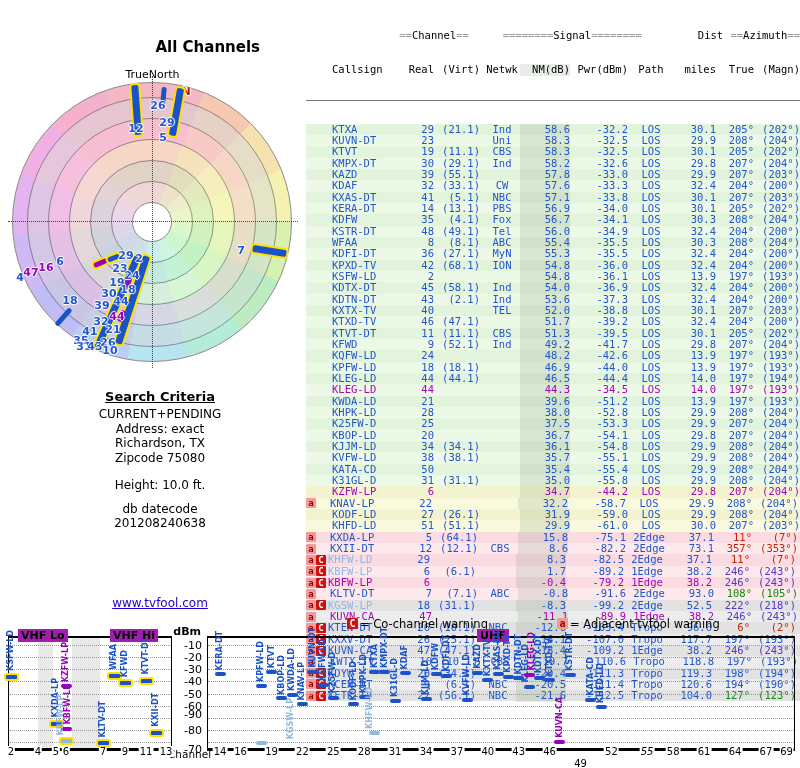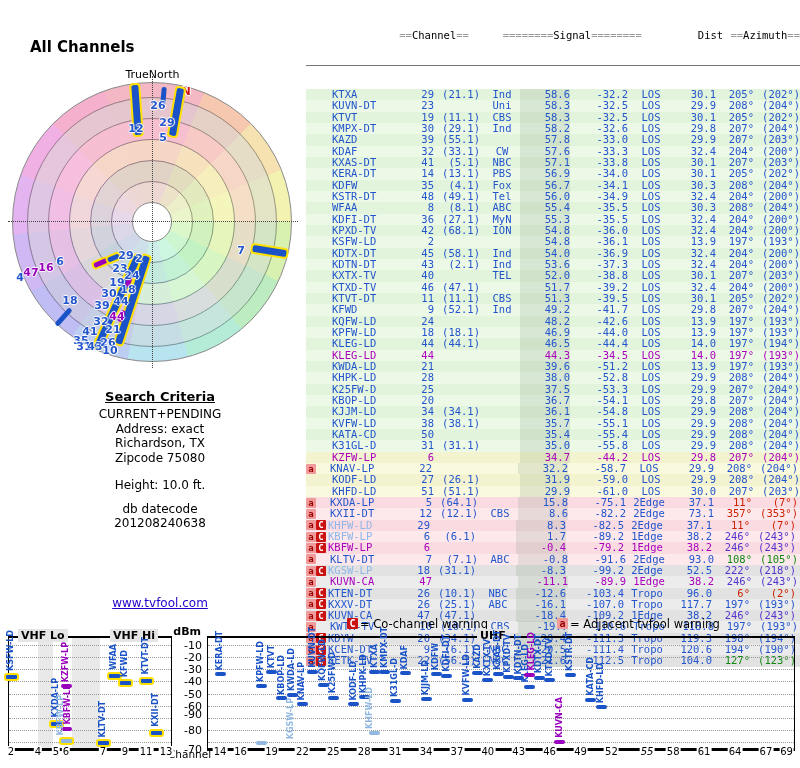--- a/index.html
+++ b/index.html
@@ -4,21 +4,21 @@
 <style>
   html,body{margin:0;padding:0}
   body{width:800px;height:768px;position:relative;overflow:hidden;background:#fff;
        font-family:"DejaVu Sans",sans-serif;color:#000}
   .abs{position:absolute}
   
   .ring{position:absolute;border-radius:50%;border:1px solid #8a8a8a;box-sizing:border-box}
   .lbl{position:absolute;font:bold 11px "DejaVu Sans",sans-serif;color:#2255cc;
        text-shadow:1px 0 1px #fff,-1px 0 1px #fff,0 1px 1px #fff,0 -1px 1px #fff;transform:translate(-50%,-50%)}
   .mk{position:absolute;border-radius:4px;box-sizing:border-box}
-  #title{font:bold 15px "DejaVu Sans",sans-serif;text-align:left}
+  #title{font:bold 15px "DejaVu Sans",sans-serif;text-align:right}
   #truenorth{font:11px "DejaVu Sans",sans-serif;text-align:center}
   
   .sc-line{position:absolute;left:40px;width:240px;text-align:center;font:12px "DejaVu Sans",sans-serif}
   #sc-head{font:bold 13px "DejaVu Sans",sans-serif;text-decoration:underline}
   #site-link{color:#2200cc;text-decoration:underline;font:12px "DejaVu Sans",sans-serif}
   
   #tbl{position:absolute;left:306px;top:7px;width:494px;
        font:10.5px/11.34px "DejaVu Sans Mono",monospace;white-space:pre}
   .trow{display:flex;height:11.34px;align-items:center}
   .hrow{display:flex;height:12px;color:#000}
@@ -36,21 +36,21 @@
   .c-b{color:#2255cc}.c-m{color:#aa00bb}.c-l{color:#8fb6e8}
   .az-R{color:#cc2200}.az-G{color:#118811}.az-I{color:#5533cc}
   .wbox{width:10px;height:10px;font:bold 9px/10px "DejaVu Sans Mono",monospace;text-align:center;border-radius:1px}
   .wa{background:#f09a9a;color:#990000}
   .wc{background:#cc1111;color:#fff}
   
   .panel{position:absolute;box-sizing:border-box;border:1px solid #000;border-top:2px solid #000;border-bottom:3px solid #000}
   .grid{position:absolute;height:0;border-top:1px dotted #999}
   .dbm{position:absolute;width:30px;text-align:right;font:11px "DejaVu Sans",sans-serif}
   .chlbl{position:absolute;transform:translateX(-50%);font:10px "DejaVu Sans",sans-serif;background:#fff;padding:0 1px;top:746px}
-  .bandlbl{position:absolute;font:bold 11px "DejaVu Sans",sans-serif;background:#e5e5e5;padding:0 3px}
+  .bandlbl{position:absolute;font:bold 11px "DejaVu Sans",sans-serif;background:#a21caf;padding:0 3px}
   .smk{position:absolute;border-radius:3px;box-sizing:border-box}
   .slabel{position:absolute;writing-mode:vertical-rl;transform:rotate(180deg);
           font:bold 8px "DejaVu Sans",sans-serif;white-space:nowrap}
   .grayband{position:absolute;background:#e9e9e9}
   .legtxt{position:absolute;font:11.5px "DejaVu Sans",sans-serif}
   .dot-h{position:absolute;border-top:1px dotted #444;height:0}
   .dot-v{position:absolute;border-left:1px dotted #444;width:0}
 </style>
 </head>
 <body>
@@ -136,20 +136,33 @@
 <div id="tbl">
   <div class="hrow">
     <span style="width:102px"></span>
     <span style="width:76px;text-align:center"><span class="eq">==</span><span>Channel</span><span class="eq">==</span></span>
     <span style="width:36px"></span>
     <span style="width:154px;text-align:center"><span class="eq">========</span><span>Signal</span><span class="eq">========</span></span>
     <span style="width:46px"></span>
     <span style="width:42px;text-align:right">Dist</span>
     <span style="width:84px;text-align:right"><span class="eq">==</span><span>Azimuth</span><span class="eq">==</span></span>
   </div>
+  <div class="hrow">
+    <span class="wA"></span><span class="wC"></span><span class="wG"></span>
+    <span class="wCS">Callsign</span>
+    <span class="wRE">Real</span>
+    <span class="wVI">(Virt)</span>
+    <span class="wNE">Netwk</span>
+    <span class="wNM colnm">NM(dB)</span>
+    <span class="wPW">Pwr(dBm)</span>
+    <span class="wPA">Path</span>
+    <span class="wDI">miles</span>
+    <span class="wAT">True</span>
+    <span class="wAM">(Magn)</span>
+  </div>
   <div class="hsep"></div>
   <div id="rows"><div class="trow bg-g"><span class="wA"></span><span class="wC"></span><span class="wG"></span><span class="wCS c-b">KTXA</span><span class="wRE c-b">29</span><span class="wVI c-b">(21.1)</span><span class="wNE c-b">Ind</span><span class="wNM colnm c-b">58.6</span><span class="wPW c-b">-32.2</span><span class="wPA c-b">LOS</span><span class="wDI c-b">30.1</span><span class="wAT c-b">205°</span><span class="wAM c-b">(202°)</span></div><div class="trow bg-g2"><span class="wA"></span><span class="wC"></span><span class="wG"></span><span class="wCS c-b">KUVN-DT</span><span class="wRE c-b">23</span><span class="wVI c-b"></span><span class="wNE c-b">Uni</span><span class="wNM colnm c-b">58.3</span><span class="wPW c-b">-32.5</span><span class="wPA c-b">LOS</span><span class="wDI c-b">29.9</span><span class="wAT c-b">208°</span><span class="wAM c-b">(204°)</span></div><div class="trow bg-g"><span class="wA"></span><span class="wC"></span><span class="wG"></span><span class="wCS c-b">KTVT</span><span class="wRE c-b">19</span><span class="wVI c-b">(11.1)</span><span class="wNE c-b">CBS</span><span class="wNM colnm c-b">58.3</span><span class="wPW c-b">-32.5</span><span class="wPA c-b">LOS</span><span class="wDI c-b">30.1</span><span class="wAT c-b">205°</span><span class="wAM c-b">(202°)</span></div><div class="trow bg-g2"><span class="wA"></span><span class="wC"></span><span class="wG"></span><span class="wCS c-b">KMPX-DT</span><span class="wRE c-b">30</span><span class="wVI c-b">(29.1)</span><span class="wNE c-b">Ind</span><span class="wNM colnm c-b">58.2</span><span class="wPW c-b">-32.6</span><span class="wPA c-b">LOS</span><span class="wDI c-b">29.8</span><span class="wAT c-b">207°</span><span class="wAM c-b">(204°)</span></div><div class="trow bg-g"><span class="wA"></span><span class="wC"></span><span class="wG"></span><span class="wCS c-b">KAZD</span><span class="wRE c-b">39</span><span class="wVI c-b">(55.1)</span><span class="wNE c-b"></span><span class="wNM colnm c-b">57.8</span><span class="wPW c-b">-33.0</span><span class="wPA c-b">LOS</span><span class="wDI c-b">29.9</span><span class="wAT c-b">207°</span><span class="wAM c-b">(203°)</span></div><div class="trow bg-g2"><span class="wA"></span><span class="wC"></span><span class="wG"></span><span class="wCS c-b">KDAF</span><span class="wRE c-b">32</span><span class="wVI c-b">(33.1)</span><span class="wNE c-b">CW</span><span class="wNM colnm c-b">57.6</span><span class="wPW c-b">-33.3</span><span class="wPA c-b">LOS</span><span class="wDI c-b">32.4</span><span class="wAT c-b">204°</span><span class="wAM c-b">(200°)</span></div><div class="trow bg-g"><span class="wA"></span><span class="wC"></span><span class="wG"></span><span class="wCS c-b">KXAS-DT</span><span class="wRE c-b">41</span><span class="wVI c-b">(5.1)</span><span class="wNE c-b">NBC</span><span class="wNM colnm c-b">57.1</span><span class="wPW c-b">-33.8</span><span class="wPA c-b">LOS</span><span class="wDI c-b">30.1</span><span class="wAT c-b">207°</span><span class="wAM c-b">(203°)</span></div><div class="trow bg-g2"><span class="wA"></span><span class="wC"></span><span class="wG"></span><span class="wCS c-b">KERA-DT</span><span class="wRE c-b">14</span><span class="wVI c-b">(13.1)</span><span class="wNE c-b">PBS</span><span class="wNM colnm c-b">56.9</span><span class="wPW c-b">-34.0</span><span class="wPA c-b">LOS</span><span class="wDI c-b">30.1</span><span class="wAT c-b">205°</span><span class="wAM c-b">(202°)</span></div><div class="trow bg-g"><span class="wA"></span><span class="wC"></span><span class="wG"></span><span class="wCS c-b">KDFW</span><span class="wRE c-b">35</span><span class="wVI c-b">(4.1)</span><span class="wNE c-b">Fox</span><span class="wNM colnm c-b">56.7</span><span class="wPW c-b">-34.1</span><span class="wPA c-b">LOS</span><span class="wDI c-b">30.3</span><span class="wAT c-b">208°</span><span class="wAM c-b">(204°)</span></div><div class="trow bg-g2"><span class="wA"></span><span class="wC"></span><span class="wG"></span><span class="wCS c-b">KSTR-DT</span><span class="wRE c-b">48</span><span class="wVI c-b">(49.1)</span><span class="wNE c-b">Tel</span><span class="wNM colnm c-b">56.0</span><span class="wPW c-b">-34.9</span><span class="wPA c-b">LOS</span><span class="wDI c-b">32.4</span><span class="wAT c-b">204°</span><span class="wAM c-b">(200°)</span></div><div class="trow bg-g"><span class="wA"></span><span class="wC"></span><span class="wG"></span><span class="wCS c-b">WFAA</span><span class="wRE c-b">8</span><span class="wVI c-b">(8.1)</span><span class="wNE c-b">ABC</span><span class="wNM colnm c-b">55.4</span><span class="wPW c-b">-35.5</span><span class="wPA c-b">LOS</span><span class="wDI c-b">30.3</span><span class="wAT c-b">208°</span><span class="wAM c-b">(204°)</span></div><div class="trow bg-g2"><span class="wA"></span><span class="wC"></span><span class="wG"></span><span class="wCS c-b">KDFI-DT</span><span class="wRE c-b">36</span><span class="wVI c-b">(27.1)</span><span class="wNE c-b">MyN</span><span class="wNM colnm c-b">55.3</span><span class="wPW c-b">-35.5</span><span class="wPA c-b">LOS</span><span class="wDI c-b">32.4</span><span class="wAT c-b">204°</span><span class="wAM c-b">(200°)</span></div><div class="trow bg-g"><span class="wA"></span><span class="wC"></span><span class="wG"></span><span class="wCS c-b">KPXD-TV</span><span class="wRE c-b">42</span><span class="wVI c-b">(68.1)</span><span class="wNE c-b">ION</span><span class="wNM colnm c-b">54.8</span><span class="wPW c-b">-36.0</span><span class="wPA c-b">LOS</span><span class="wDI c-b">32.4</span><span class="wAT c-b">204°</span><span class="wAM c-b">(200°)</span></div><div class="trow bg-g2"><span class="wA"></span><span class="wC"></span><span class="wG"></span><span class="wCS c-b">KSFW-LD</span><span class="wRE c-b">2</span><span class="wVI c-b"></span><span class="wNE c-b"></span><span class="wNM colnm c-b">54.8</span><span class="wPW c-b">-36.1</span><span class="wPA c-b">LOS</span><span class="wDI c-b">13.9</span><span class="wAT c-b">197°</span><span class="wAM c-b">(193°)</span></div><div class="trow bg-g"><span class="wA"></span><span class="wC"></span><span class="wG"></span><span class="wCS c-b">KDTX-DT</span><span class="wRE c-b">45</span><span class="wVI c-b">(58.1)</span><span class="wNE c-b">Ind</span><span class="wNM colnm c-b">54.0</span><span class="wPW c-b">-36.9</span><span class="wPA c-b">LOS</span><span class="wDI c-b">32.4</span><span class="wAT c-b">204°</span><span class="wAM c-b">(200°)</span></div><div class="trow bg-g2"><span class="wA"></span><span class="wC"></span><span class="wG"></span><span class="wCS c-b">KDTN-DT</span><span class="wRE c-b">43</span><span class="wVI c-b">(2.1)</span><span class="wNE c-b">Ind</span><span class="wNM colnm c-b">53.6</span><span class="wPW c-b">-37.3</span><span class="wPA c-b">LOS</span><span class="wDI c-b">32.4</span><span class="wAT c-b">204°</span><span class="wAM c-b">(200°)</span></div><div class="trow bg-g"><span class="wA"></span><span class="wC"></span><span class="wG"></span><span class="wCS c-b">KXTX-TV</span><span class="wRE c-b">40</span><span class="wVI c-b"></span><span class="wNE c-b">TEL</span><span class="wNM colnm c-b">52.0</span><span class="wPW c-b">-38.8</span><span class="wPA c-b">LOS</span><span class="wDI c-b">30.1</span><span class="wAT c-b">207°</span><span class="wAM c-b">(203°)</span></div><div class="trow bg-g2"><span class="wA"></span><span class="wC"></span><span class="wG"></span><span class="wCS c-b">KTXD-TV</span><span class="wRE c-b">46</span><span class="wVI c-b">(47.1)</span><span class="wNE c-b"></span><span class="wNM colnm c-b">51.7</span><span class="wPW c-b">-39.2</span><span class="wPA c-b">LOS</span><span class="wDI c-b">32.4</span><span class="wAT c-b">204°</span><span class="wAM c-b">(200°)</span></div><div class="trow bg-g"><span class="wA"></span><span class="wC"></span><span class="wG"></span><span class="wCS c-b">KTVT-DT</span><span class="wRE c-b">11</span><span class="wVI c-b">(11.1)</span><span class="wNE c-b">CBS</span><span class="wNM colnm c-b">51.3</span><span class="wPW c-b">-39.5</span><span class="wPA c-b">LOS</span><span class="wDI c-b">30.1</span><span class="wAT c-b">205°</span><span class="wAM c-b">(202°)</span></div><div class="trow bg-g2"><span class="wA"></span><span class="wC"></span><span class="wG"></span><span class="wCS c-b">KFWD</span><span class="wRE c-b">9</span><span class="wVI c-b">(52.1)</span><span class="wNE c-b">Ind</span><span class="wNM colnm c-b">49.2</span><span class="wPW c-b">-41.7</span><span class="wPA c-b">LOS</span><span class="wDI c-b">29.8</span><span class="wAT c-b">207°</span><span class="wAM c-b">(204°)</span></div><div class="trow bg-g"><span class="wA"></span><span class="wC"></span><span class="wG"></span><span class="wCS c-b">KQFW-LD</span><span class="wRE c-b">24</span><span class="wVI c-b"></span><span class="wNE c-b"></span><span class="wNM colnm c-b">48.2</span><span class="wPW c-b">-42.6</span><span class="wPA c-b">LOS</span><span class="wDI c-b">13.9</span><span class="wAT c-b">197°</span><span class="wAM c-b">(193°)</span></div><div class="trow bg-g2"><span class="wA"></span><span class="wC"></span><span class="wG"></span><span class="wCS c-b">KPFW-LD</span><span class="wRE c-b">18</span><span class="wVI c-b">(18.1)</span><span class="wNE c-b"></span><span class="wNM colnm c-b">46.9</span><span class="wPW c-b">-44.0</span><span class="wPA c-b">LOS</span><span class="wDI c-b">13.9</span><span class="wAT c-b">197°</span><span class="wAM c-b">(193°)</span></div><div class="trow bg-g"><span class="wA"></span><span class="wC"></span><span class="wG"></span><span class="wCS c-b">KLEG-LD</span><span class="wRE c-b">44</span><span class="wVI c-b">(44.1)</span><span class="wNE c-b"></span><span class="wNM colnm c-b">46.5</span><span class="wPW c-b">-44.4</span><span class="wPA c-b">LOS</span><span class="wDI c-b">14.0</span><span class="wAT c-b">197°</span><span class="wAM c-b">(194°)</span></div><div class="trow bg-g2"><span class="wA"></span><span class="wC"></span><span class="wG"></span><span class="wCS c-m">KLEG-LD</span><span class="wRE c-m">44</span><span class="wVI c-m"></span><span class="wNE c-m"></span><span class="wNM colnm c-m">44.3</span><span class="wPW c-m">-34.5</span><span class="wPA c-m">LOS</span><span class="wDI c-m">14.0</span><span class="wAT c-m">197°</span><span class="wAM c-m">(193°)</span></div><div class="trow bg-g"><span class="wA"></span><span class="wC"></span><span class="wG"></span><span class="wCS c-b">KWDA-LD</span><span class="wRE c-b">21</span><span class="wVI c-b"></span><span class="wNE c-b"></span><span class="wNM colnm c-b">39.6</span><span class="wPW c-b">-51.2</span><span class="wPA c-b">LOS</span><span class="wDI c-b">13.9</span><span class="wAT c-b">197°</span><span class="wAM c-b">(193°)</span></div><div class="trow bg-g2"><span class="wA"></span><span class="wC"></span><span class="wG"></span><span class="wCS c-b">KHPK-LD</span><span class="wRE c-b">28</span><span class="wVI c-b"></span><span class="wNE c-b"></span><span class="wNM colnm c-b">38.0</span><span class="wPW c-b">-52.8</span><span class="wPA c-b">LOS</span><span class="wDI c-b">29.9</span><span class="wAT c-b">208°</span><span class="wAM c-b">(204°)</span></div><div class="trow bg-g"><span class="wA"></span><span class="wC"></span><span class="wG"></span><span class="wCS c-b">K25FW-D</span><span class="wRE c-b">25</span><span class="wVI c-b"></span><span class="wNE c-b"></span><span class="wNM colnm c-b">37.5</span><span class="wPW c-b">-53.3</span><span class="wPA c-b">LOS</span><span class="wDI c-b">29.9</span><span class="wAT c-b">207°</span><span class="wAM c-b">(204°)</span></div><div class="trow bg-g2"><span class="wA"></span><span class="wC"></span><span class="wG"></span><span class="wCS c-b">KBOP-LD</span><span class="wRE c-b">20</span><span class="wVI c-b"></span><span class="wNE c-b"></span><span class="wNM colnm c-b">36.7</span><span class="wPW c-b">-54.1</span><span class="wPA c-b">LOS</span><span class="wDI c-b">29.8</span><span class="wAT c-b">207°</span><span class="wAM c-b">(204°)</span></div><div class="trow bg-g"><span class="wA"></span><span class="wC"></span><span class="wG"></span><span class="wCS c-b">KJJM-LD</span><span class="wRE c-b">34</span><span class="wVI c-b">(34.1)</span><span class="wNE c-b"></span><span class="wNM colnm c-b">36.1</span><span class="wPW c-b">-54.8</span><span class="wPA c-b">LOS</span><span class="wDI c-b">29.9</span><span class="wAT c-b">208°</span><span class="wAM c-b">(204°)</span></div><div class="trow bg-g2"><span class="wA"></span><span class="wC"></span><span class="wG"></span><span class="wCS c-b">KVFW-LD</span><span class="wRE c-b">38</span><span class="wVI c-b">(38.1)</span><span class="wNE c-b"></span><span class="wNM colnm c-b">35.7</span><span class="wPW c-b">-55.1</span><span class="wPA c-b">LOS</span><span class="wDI c-b">29.9</span><span class="wAT c-b">208°</span><span class="wAM c-b">(204°)</span></div><div class="trow bg-g"><span class="wA"></span><span class="wC"></span><span class="wG"></span><span class="wCS c-b">KATA-CD</span><span class="wRE c-b">50</span><span class="wVI c-b"></span><span class="wNE c-b"></span><span class="wNM colnm c-b">35.4</span><span class="wPW c-b">-55.4</span><span class="wPA c-b">LOS</span><span class="wDI c-b">29.9</span><span class="wAT c-b">208°</span><span class="wAM c-b">(204°)</span></div><div class="trow bg-g2"><span class="wA"></span><span class="wC"></span><span class="wG"></span><span class="wCS c-b">K31GL-D</span><span class="wRE c-b">31</span><span class="wVI c-b">(31.1)</span><span class="wNE c-b"></span><span class="wNM colnm c-b">35.0</span><span class="wPW c-b">-55.8</span><span class="wPA c-b">LOS</span><span class="wDI c-b">29.9</span><span class="wAT c-b">208°</span><span class="wAM c-b">(204°)</span></div><div class="trow bg-y"><span class="wA"></span><span class="wC"></span><span class="wG"></span><span class="wCS c-m">KZFW-LP</span><span class="wRE c-m">6</span><span class="wVI c-m"></span><span class="wNE c-m"></span><span class="wNM colnm c-m">34.7</span><span class="wPW c-m">-44.2</span><span class="wPA c-m">LOS</span><span class="wDI c-m">29.8</span><span class="wAT c-m">207°</span><span class="wAM c-m">(204°)</span></div><div class="trow bg-y2"><span class="wA wbox wa">a</span><span class="wC"></span><span class="wG"></span><span class="wCS c-b">KNAV-LP</span><span class="wRE c-b">22</span><span class="wVI c-b"></span><span class="wNE c-b"></span><span class="wNM colnm c-b">32.2</span><span class="wPW c-b">-58.7</span><span class="wPA c-b">LOS</span><span class="wDI c-b">29.9</span><span class="wAT c-b">208°</span><span class="wAM c-b">(204°)</span></div><div class="trow bg-y"><span class="wA"></span><span class="wC"></span><span class="wG"></span><span class="wCS c-b">KODF-LD</span><span class="wRE c-b">27</span><span class="wVI c-b">(26.1)</span><span class="wNE c-b"></span><span class="wNM colnm c-b">31.9</span><span class="wPW c-b">-59.0</span><span class="wPA c-b">LOS</span><span class="wDI c-b">29.9</span><span class="wAT c-b">208°</span><span class="wAM c-b">(204°)</span></div><div class="trow bg-y2"><span class="wA"></span><span class="wC"></span><span class="wG"></span><span class="wCS c-b">KHFD-LD</span><span class="wRE c-b">51</span><span class="wVI c-b">(51.1)</span><span class="wNE c-b"></span><span class="wNM colnm c-b">29.9</span><span class="wPW c-b">-61.0</span><span class="wPA c-b">LOS</span><span class="wDI c-b">30.0</span><span class="wAT c-b">207°</span><span class="wAM c-b">(203°)</span></div><div class="trow bg-r"><span class="wA wbox wa">a</span><span class="wC"></span><span class="wG"></span><span class="wCS c-b">KXDA-LP</span><span class="wRE c-b">5</span><span class="wVI c-b">(64.1)</span><span class="wNE c-b"></span><span class="wNM colnm c-b">15.8</span><span class="wPW c-b">-75.1</span><span class="wPA c-b">2Edge</span><span class="wDI c-b">37.1</span><span class="wAT az-R">11°</span><span class="wAM az-R">(7°)</span></div><div class="trow bg-r2"><span class="wA wbox wa">a</span><span class="wC"></span><span class="wG"></span><span class="wCS c-b">KXII-DT</span><span class="wRE c-b">12</span><span class="wVI c-b">(12.1)</span><span class="wNE c-b">CBS</span><span class="wNM colnm c-b">8.6</span><span class="wPW c-b">-82.2</span><span class="wPA c-b">2Edge</span><span class="wDI c-b">73.1</span><span class="wAT az-R">357°</span><span class="wAM az-R">(353°)</span></div><div class="trow bg-r"><span class="wA wbox wa">a</span><span class="wC wbox wc">C</span><span class="wG"></span><span class="wCS c-l">KHFW-LD</span><span class="wRE c-b">29</span><span class="wVI c-b"></span><span class="wNE c-b"></span><span class="wNM colnm c-b">8.3</span><span class="wPW c-b">-82.5</span><span class="wPA c-b">2Edge</span><span class="wDI c-b">37.1</span><span class="wAT az-R">11°</span><span class="wAM az-R">(7°)</span></div><div class="trow bg-r2"><span class="wA wbox wa">a</span><span class="wC wbox wc">C</span><span class="wG"></span><span class="wCS c-l">KBFW-LP</span><span class="wRE c-b">6</span><span class="wVI c-b">(6.1)</span><span class="wNE c-b"></span><span class="wNM colnm c-b">1.7</span><span class="wPW c-b">-89.2</span><span class="wPA c-b">1Edge</span><span class="wDI c-b">38.2</span><span class="wAT az-I">246°</span><span class="wAM az-I">(243°)</span></div><div class="trow bg-r"><span class="wA wbox wa">a</span><span class="wC wbox wc">C</span><span class="wG"></span><span class="wCS c-m">KBFW-LP</span><span class="wRE c-m">6</span><span class="wVI c-m"></span><span class="wNE c-m"></span><span class="wNM colnm c-m">-0.4</span><span class="wPW c-m">-79.2</span><span class="wPA c-m">1Edge</span><span class="wDI c-m">38.2</span><span class="wAT az-I">246°</span><span class="wAM az-I">(243°)</span></div><div class="trow bg-r2"><span class="wA wbox wa">a</span><span class="wC"></span><span class="wG"></span><span class="wCS c-b">KLTV-DT</span><span class="wRE c-b">7</span><span class="wVI c-b">(7.1)</span><span class="wNE c-b">ABC</span><span class="wNM colnm c-b">-0.8</span><span class="wPW c-b">-91.6</span><span class="wPA c-b">2Edge</span><span class="wDI c-b">93.0</span><span class="wAT az-G">108°</span><span class="wAM az-G">(105°)</span></div><div class="trow bg-e"><span class="wA wbox wa">a</span><span class="wC wbox wc">C</span><span class="wG"></span><span class="wCS c-l">KGSW-LP</span><span class="wRE c-b">18</span><span class="wVI c-b">(31.1)</span><span class="wNE c-b"></span><span class="wNM colnm c-b">-8.3</span><span class="wPW c-b">-99.2</span><span class="wPA c-b">2Edge</span><span class="wDI c-b">52.5</span><span class="wAT az-I">222°</span><span class="wAM az-I">(218°)</span></div><div class="trow bg-e2"><span class="wA wbox wa">a</span><span class="wC"></span><span class="wG"></span><span class="wCS c-m">KUVN-CA</span><span class="wRE c-m">47</span><span class="wVI c-m"></span><span class="wNE c-m"></span><span class="wNM colnm c-m">-11.1</span><span class="wPW c-m">-89.9</span><span class="wPA c-m">1Edge</span><span class="wDI c-m">38.2</span><span class="wAT az-I">246°</span><span class="wAM az-I">(243°)</span></div><div class="trow bg-e"><span class="wA wbox wa">a</span><span class="wC wbox wc">C</span><span class="wG"></span><span class="wCS c-b">KTEN-DT</span><span class="wRE c-b">26</span><span class="wVI c-b">(10.1)</span><span class="wNE c-b">NBC</span><span class="wNM colnm c-b">-12.6</span><span class="wPW c-b">-103.4</span><span class="wPA c-b">Tropo</span><span class="wDI c-b">96.0</span><span class="wAT az-R">6°</span><span class="wAM az-R">(2°)</span></div><div class="trow bg-e2"><span class="wA wbox wa">a</span><span class="wC wbox wc">C</span><span class="wG"></span><span class="wCS c-b">KXXV-DT</span><span class="wRE c-b">26</span><span class="wVI c-b">(25.1)</span><span class="wNE c-b">ABC</span><span class="wNM colnm c-b">-16.1</span><span class="wPW c-b">-107.0</span><span class="wPA c-b">Tropo</span><span class="wDI c-b">117.7</span><span class="wAT c-b">197°</span><span class="wAM c-b">(193°)</span></div><div class="trow bg-e"><span class="wA wbox wa">a</span><span class="wC wbox wc">C</span><span class="wG"></span><span class="wCS c-b">KUVN-CA</span><span class="wRE c-b">47</span><span class="wVI c-b">(47.1)</span><span class="wNE c-b"></span><span class="wNM colnm c-b">-18.4</span><span class="wPW c-b">-109.2</span><span class="wPA c-b">1Edge</span><span class="wDI c-b">38.2</span><span class="wAT az-I">246°</span><span class="wAM az-I">(243°)</span></div><div class="trow bg-e2"><span class="wA wbox wa">a</span><span class="wC"></span><span class="wG"></span><span class="wCS c-b">KWTX-TV</span><span class="wRE c-b">10</span><span class="wVI c-b">(10.1)</span><span class="wNE c-b">CBS</span><span class="wNM colnm c-b">-19.7</span><span class="wPW c-b">-110.6</span><span class="wPA c-b">Tropo</span><span class="wDI c-b">118.8</span><span class="wAT c-b">197°</span><span class="wAM c-b">(193°)</span></div><div class="trow bg-e"><span class="wA wbox wa">a</span><span class="wC wbox wc">C</span><span class="wG"></span><span class="wCS c-b">KDYW</span><span class="wRE c-b">20</span><span class="wVI c-b">(34.1)</span><span class="wNE c-b"></span><span class="wNM colnm c-b">-20.4</span><span class="wPW c-b">-111.3</span><span class="wPA c-b">Tropo</span><span class="wDI c-b">119.3</span><span class="wAT c-b">198°</span><span class="wAM c-b">(194°)</span></div><div class="trow bg-e2"><span class="wA wbox wa">a</span><span class="wC wbox wc">C</span><span class="wG"></span><span class="wCS c-b">KCEN-DT</span><span class="wRE c-b">9</span><span class="wVI c-b">(6.1)</span><span class="wNE c-b">NBC</span><span class="wNM colnm c-b">-20.5</span><span class="wPW c-b">-111.4</span><span class="wPA c-b">Tropo</span><span class="wDI c-b">120.6</span><span class="wAT c-b">194°</span><span class="wAM c-b">(190°)</span></div><div class="trow bg-e"><span class="wA wbox wa">a</span><span class="wC wbox wc">C</span><span class="wG"></span><span class="wCS c-b">KETK-TV</span><span class="wRE c-b">22</span><span class="wVI c-b">(56.1)</span><span class="wNE c-b">NBC</span><span class="wNM colnm c-b">-21.6</span><span class="wPW c-b">-112.5</span><span class="wPA c-b">Tropo</span><span class="wDI c-b">104.0</span><span class="wAT az-G">127°</span><span class="wAM az-G">(123°)</span></div></div>
 </div>
 
 <div id="spectrum">
   <span class="wbox wc abs" style="left:347px;top:618px;width:11px;height:11px;font-size:10px;line-height:11px">C</span>
   <span class="legtxt" style="left:360px;top:617px"> = Co-channel warning</span>
   <span class="wbox wa abs" style="left:557px;top:618px;width:11px;height:11px;font-size:10px;line-height:11px">a</span>
   <span class="legtxt" style="left:570px;top:617px"> = Adjacent tvfool warning</span>
 
@@ -204,21 +217,21 @@
       <span class="chlbl" style="left: 271.5px;">19</span>
       <span class="chlbl" style="left: 302.4px;">22</span>
       <span class="chlbl" style="left: 333.3px;">25</span>
       <span class="chlbl" style="left: 364.2px;">28</span>
       <span class="chlbl" style="left: 395.1px;">31</span>
       <span class="chlbl" style="left: 426px;">34</span>
       <span class="chlbl" style="left: 456.9px;">37</span>
       <span class="chlbl" style="left: 487.8px;">40</span>
       <span class="chlbl" style="left: 518.7px;">43</span>
       <span class="chlbl" style="left: 549.6px;">46</span>
-      <span class="chlbl" style="left: 580.5px;">49</span>
+      <span class="chlbl" style="left: 580.5px; margin-top: 12px;">49</span>
       <span class="chlbl" style="left: 611.4px;">52</span>
       <span class="chlbl" style="left: 647px; font-style: italic;">55</span>
       <span class="chlbl" style="left: 673.2px;">58</span>
       <span class="chlbl" style="left: 704.1px;">61</span>
       <span class="chlbl" style="left: 735px;">64</span>
       <span class="chlbl" style="left: 765.9px;">67</span>
       <span class="chlbl" style="left: 786.5px;">69</span>
       <div class="smk" style="left: 3.5px; top: 672.646px; width: 15px; height: 8px; background: rgb(26, 83, 200); border: 2px solid rgb(255, 224, 0);"></div>
       <div class="slabel" style="left: 6px; bottom: 97.3537px; color: rgb(26, 83, 200);">KSFW-LD</div>
       <div class="smk" style="left: 48.5px; top: 719.934px; width: 15px; height: 8px; background: rgb(26, 83, 200); border: 2px solid rgb(255, 224, 0);"></div>

